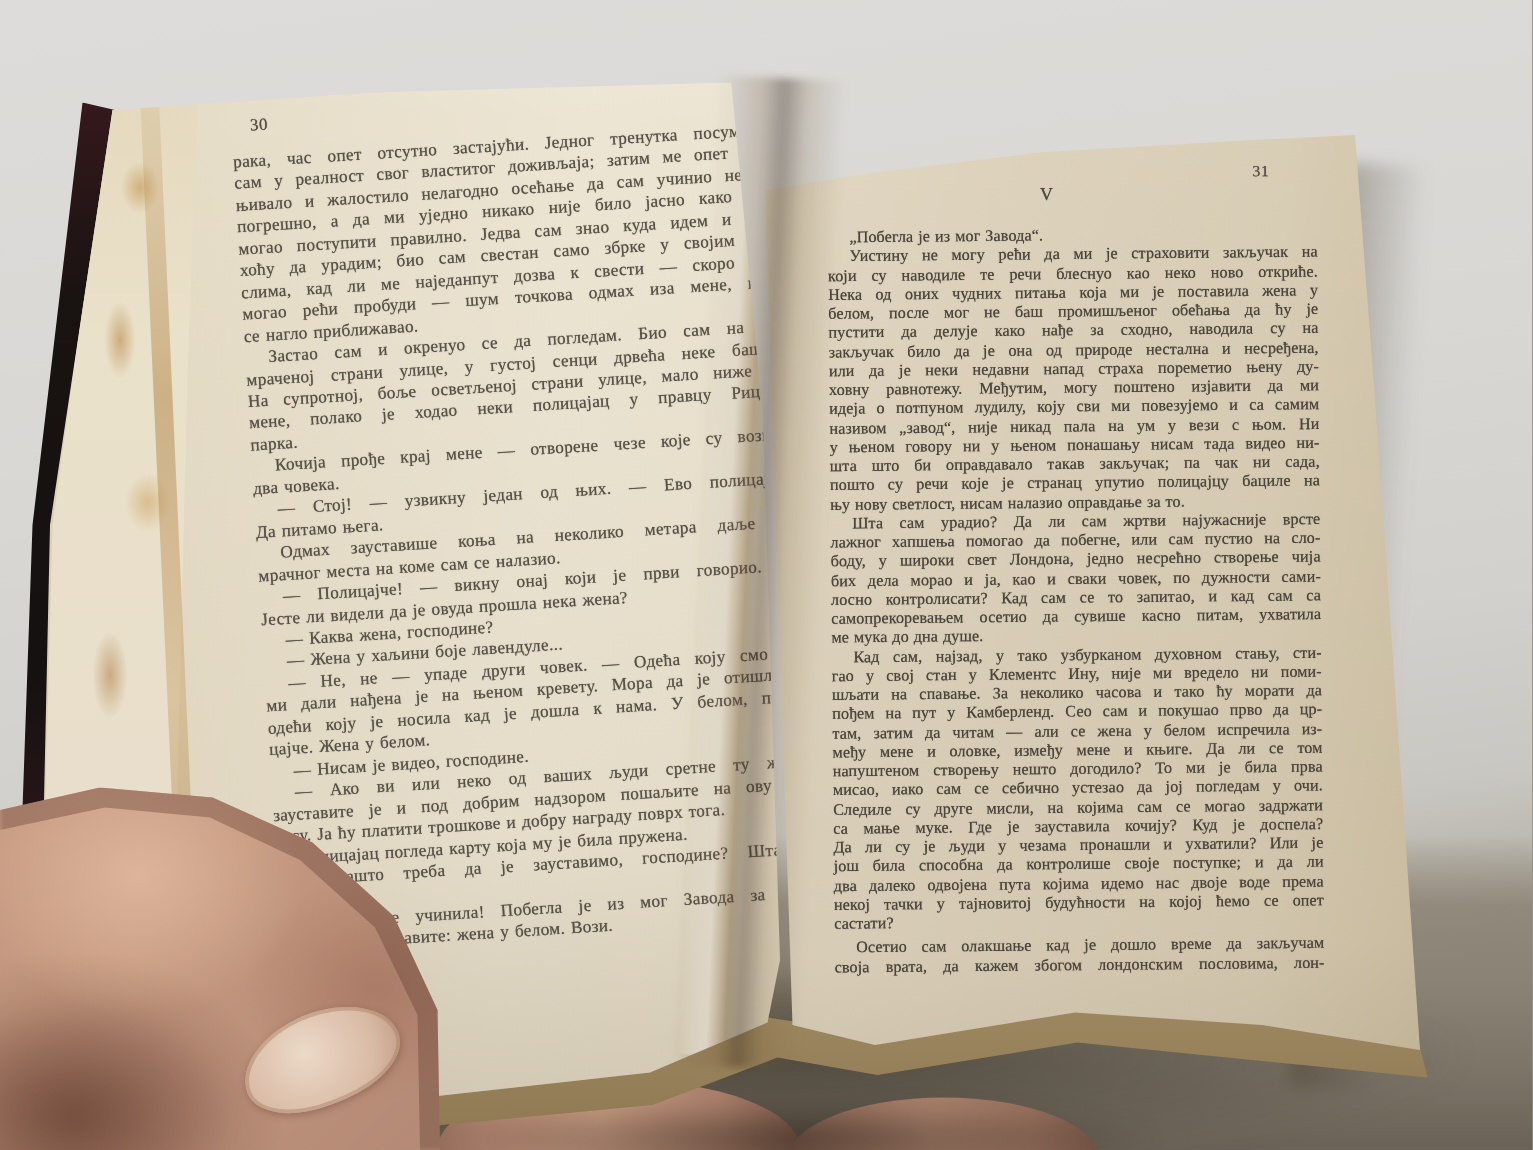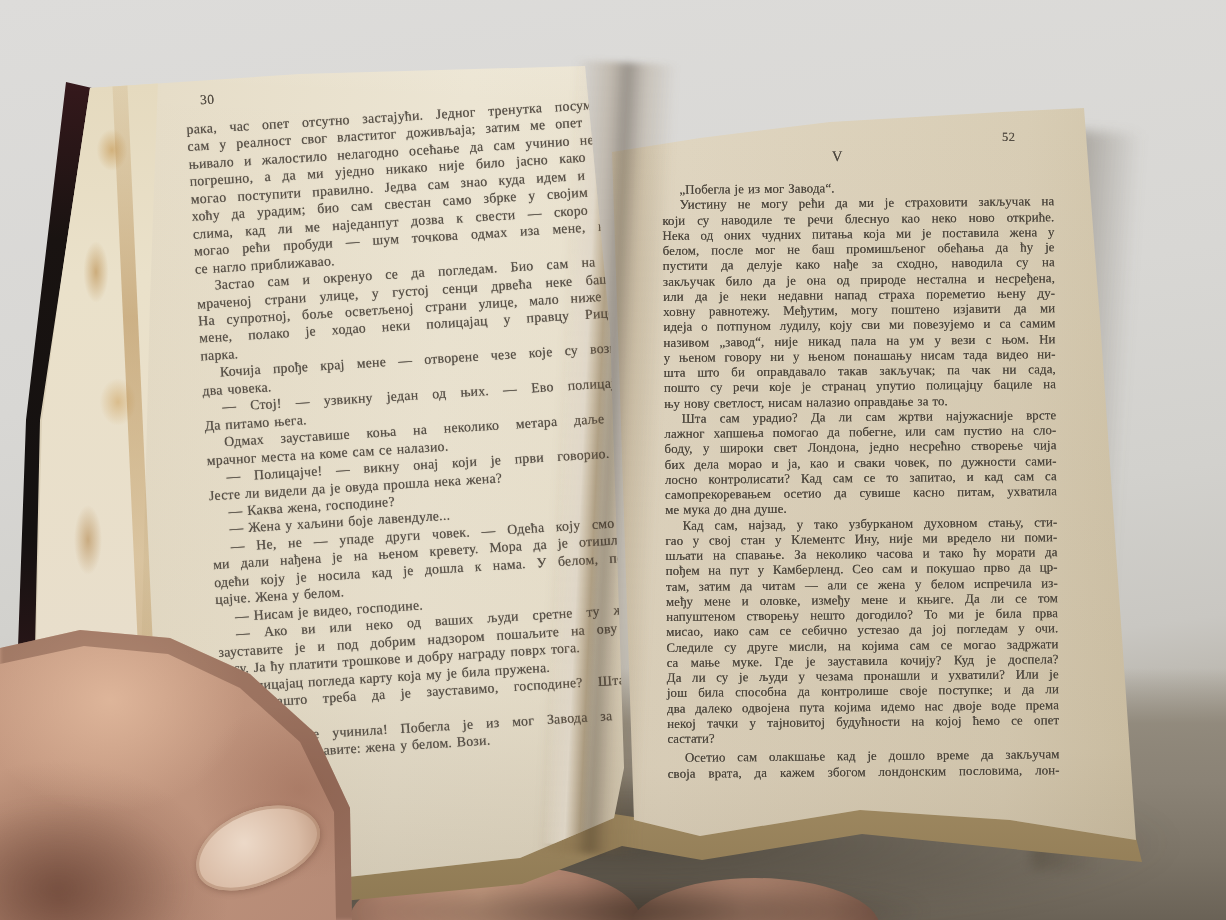--- a/index.html
+++ b/index.html
@@ -167,21 +167,21 @@
         <div class="line ind end">Полицајац погледа карту која му је била пружена.</div>
         <div class="line ind">— Зашто треба да је зауставимо, господине? Шта је</div>
         <div class="line end">учинила?</div>
         <div class="line ind">— Шта је учинила! Побегла је из мог Завода за умо-</div>
         <div class="line end">болне. Не заборавите: жена у белом. Вози.</div>
       </div>
   </div>
 
   <div class="abs page-right">
     <div class="abs paper"></div>
-    <div class="abs pagenum pn-right">52</div>
+    <div class="abs pagenum pn-right">31</div>
     <div class="abs chapter-heading">V</div>
     <div class="abs textblock tb-right">
         <div class="line ind end">„Побегла је из мог Завода“.</div>
         <div class="line ind">Уистину не могу рећи да ми је страховити закључак на</div>
         <div class="line">који су наводиле те речи блеснуо као неко ново откриће.</div>
         <div class="line">Нека од оних чудних питања која ми је поставила жена у</div>
         <div class="line">белом, после мог не баш промишљеног обећања да ћу је</div>
         <div class="line">пустити да делује како нађе за сходно, наводила су на</div>
         <div class="line">закључак било да је она од природе нестална и несређена,</div>
         <div class="line">или да је неки недавни напад страха пореметио њену ду-</div>

